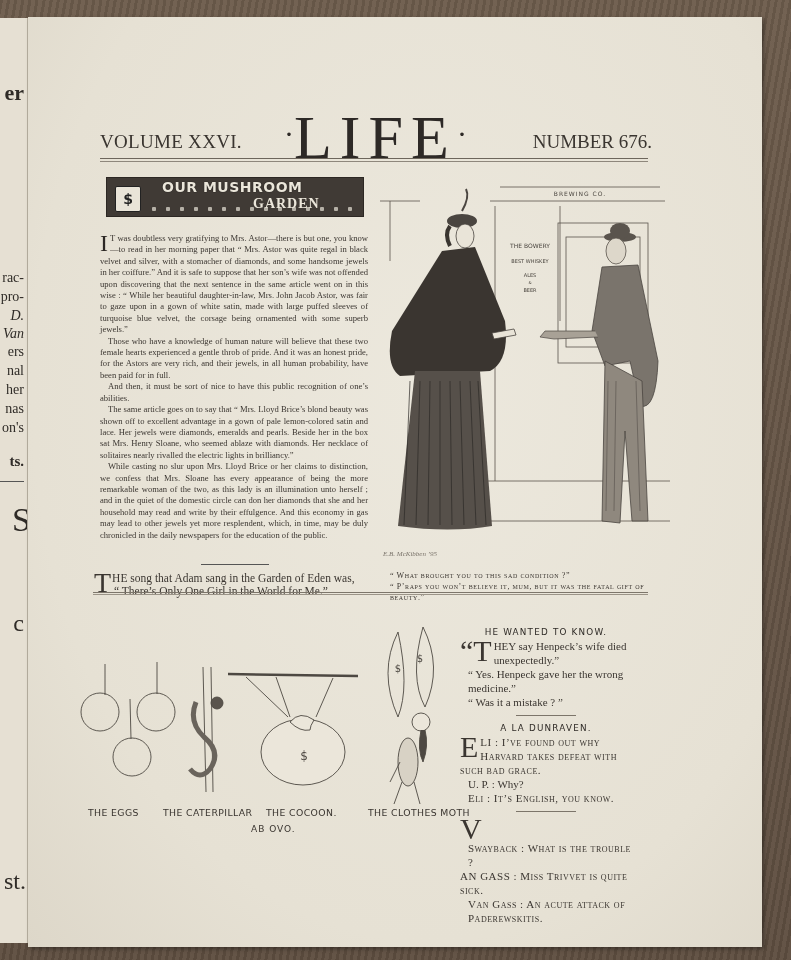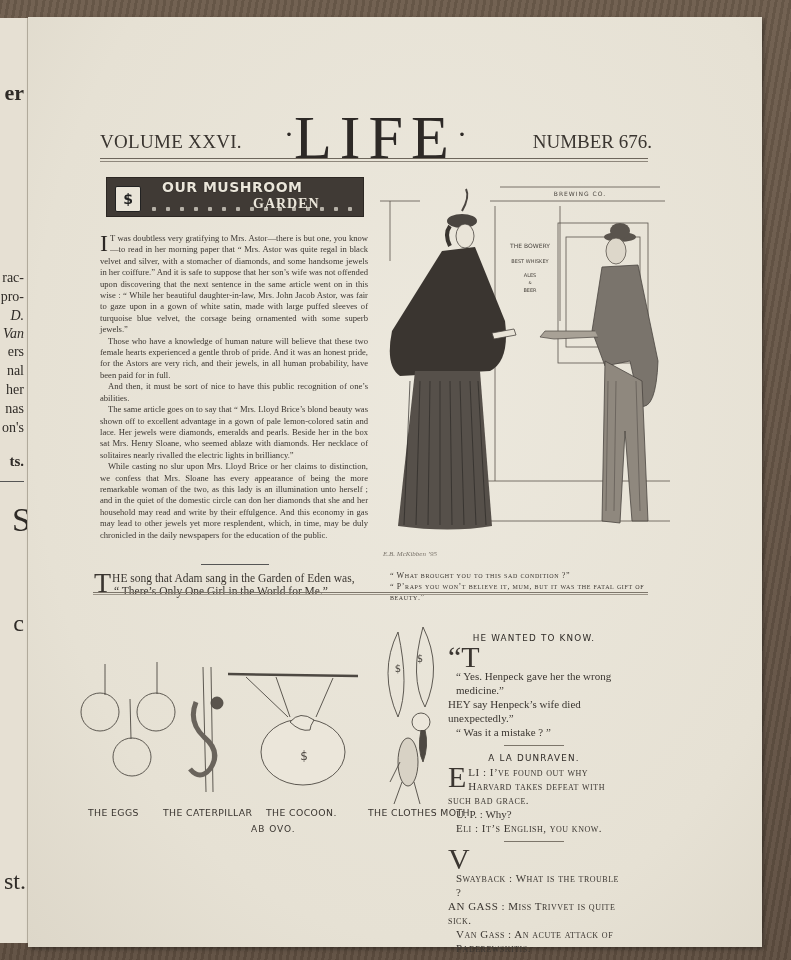--- a/index.html
+++ b/index.html
@@ -64,21 +64,21 @@
   .song .cap { float: left; font-size: 28px; line-height: 22px; margin-right: 1px; }
 
   
   .cartoon { position: absolute; left: 352px; top: 164px; width: 290px; height: 370px; }
   .caption { position: absolute; left: 362px; top: 553px; width: 290px; font-size: 8px; line-height: 11px; letter-spacing: 0.6px; font-variant: small-caps; color: #3b3631; font-family: Liberation Serif, serif; }
   .signature { position: absolute; left: 355px; top: 533px; font-size: 7px; font-style: italic; color: #7a736a; }
 
   .mid-rule { position: absolute; left: 65px; width: 555px; height: 3px; border-top: 1px solid #7d766b; border-bottom: 1px solid #9b9488; }
 
   
-  .jokes { position: absolute; left: 420px; top: 608px; width: 172px; font-size: 11px; line-height: 14px; color: #3b3631; margin-top: 6px; }
+  .jokes { position: absolute; left: 432px; top: 608px; width: 172px; font-size: 11px; line-height: 14px; color: #3b3631; }
   .jokes h3 { font-family: "DejaVu Sans", sans-serif; font-size: 8.8px; font-weight: normal; letter-spacing: 1.2px; text-align: center; color: #2f2b27; margin-bottom: 0; }
   .jokes .bigcap { float: left; font-size: 30px; line-height: 24px; margin: 0 2px 0 0; }
   .jokes .sc { font-variant: small-caps; letter-spacing: 0.5px; }
   .jokes .line { display: block; }
   .jokes .sep { width: 60px; height: 1px; background: #7c756a; margin: 6px auto 5px; }
 
   
   .draw { position: absolute; left: 40px; top: 605px; width: 400px; height: 190px; }
   .labels { position: absolute; top: 790px; font-family: "DejaVu Sans", sans-serif; font-size: 9.3px; letter-spacing: 0.4px; color: #3a3530; text-align: right; }
   .abovo { position: absolute; left: 223px; top: 807px; font-family: "DejaVu Sans", sans-serif; font-size: 9px; letter-spacing: 1px; color: #3a3530; }
@@ -239,22 +239,22 @@
   <span class="labels" style="left:60px">THE EGGS</span>
   <span class="labels" style="left:135px">THE CATERPILLAR</span>
   <span class="labels" style="left:238px">THE COCOON.</span>
   <span class="labels" style="left:340px">THE CLOTHES MOTH</span>
   <span class="abovo">AB OVO.</span>
 
   <div class="jokes">
     <div>
       <h3>HE WANTED TO KNOW.</h3>
       <span class="bigcap">“T</span>
+      <span class="line">HEY say Henpeck’s wife died unexpectedly.”</span>
       <span class="line" style="padding-left:8px;clear:both">“ Yes. Henpeck gave her the wrong medicine.”</span>
-      <span class="line">HEY say Henpeck’s wife died unexpectedly.”</span>
       <span class="line" style="padding-left:8px">“ Was it a mistake ? ”</span>
     </div>
     <div class="sep"></div>
     <div>
       <h3>A LA DUNRAVEN.</h3>
       <span class="bigcap">E</span>
       <span class="line sc">LI : I’ve found out why Harvard takes defeat with such bad grace.</span>
       <span class="line" style="padding-left:8px;clear:both">U. P. : Why?</span>
       <span class="line sc" style="padding-left:8px">Eli : It’s English, you know.</span>
     </div>

